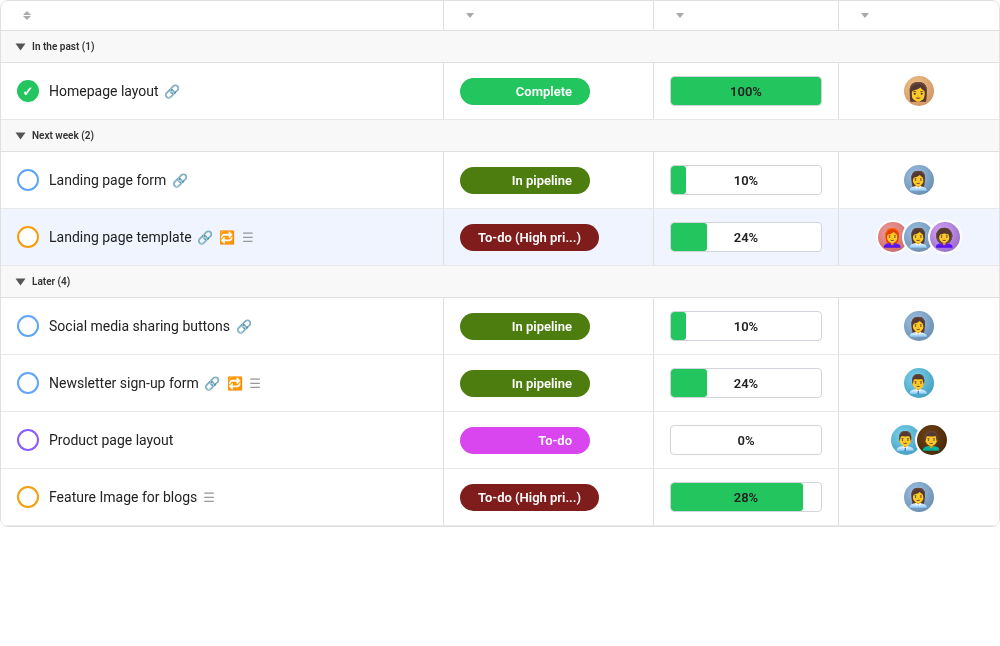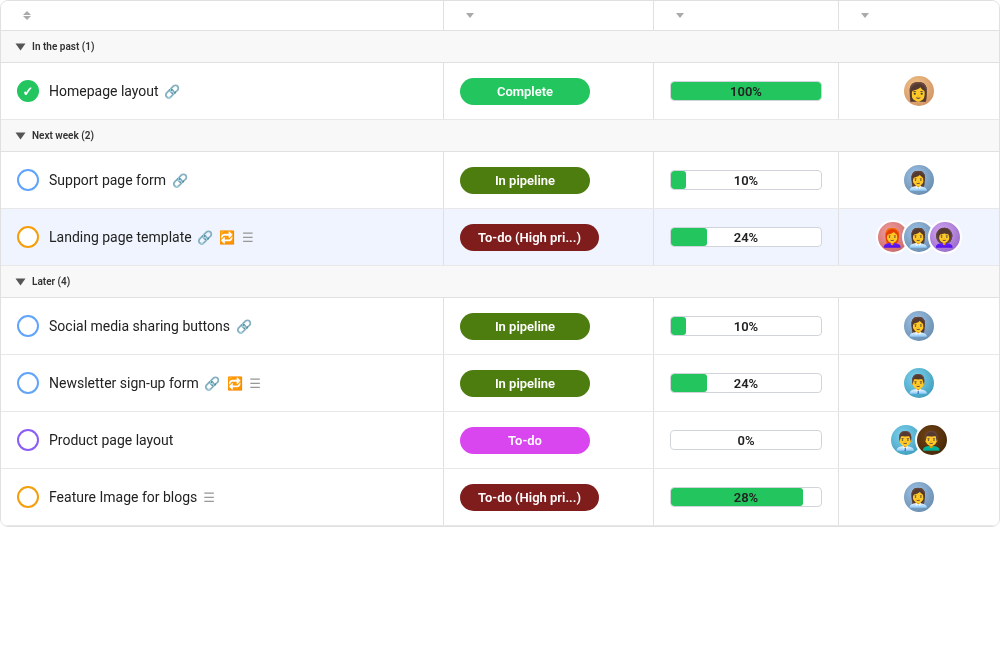--- a/index.html
+++ b/index.html
@@ -159,21 +159,21 @@
     }
 
     
     .stage-badge {
       display: inline-block;
       padding: 6px 18px;
       border-radius: 20px;
       font-size: 13px;
       font-weight: 600;
       color: white;
-      text-align: center;
+      text-align: right;
       min-width: 130px;
     }
     .badge-complete { background: #22c55e; }
     .badge-pipeline { background: #4d7c0f; }
     .badge-todo-orange { background: #7f1d1d; }
     .badge-todo-purple { background: #d946ef; }
     .progress-bar-fill {
       height: 100%;
       background: #22c55e;
       border-radius: 3px;
@@ -182,21 +182,21 @@
       font-size: 13px;
       font-weight: 600;
       color: #222;
       position: absolute;
       width: 100%;
       text-align: center;
     }
     .progress-box {
       position: relative;
       flex: 1;
-      height: 20px;
+      height: 30px;
       border: 1.5px solid #d1d5db;
       border-radius: 4px;
       overflow: hidden;
       background: #fff;
       display: flex;
       align-items: center;
     }
     .progress-box .progress-bar-fill {
       position: absolute;
       left: 0;
@@ -314,21 +314,21 @@
       </div>
     </div>
       <div class="group-header">
     <div class="group-chevron"></div>
     <span>Next week (2)</span>
   </div>
       <div class="task-row">
       <div class="task-name-cell">
         <div class="status-icon status-in-progress"></div>
         <div class="task-name-text">
-          <span>Support page form</span>
+          <span>Landing page form</span>
           <span class="inline-icon" title="link">🔗</span>
         </div>
       </div>
       <div class="task-cell">
         <span class="stage-badge badge-pipeline">In pipeline</span>
       </div>
       <div class="task-cell">
         <div class="progress-box">
           <div class="progress-bar-fill" style="width:10%"></div>
           <span class="progress-label">10%</span>

